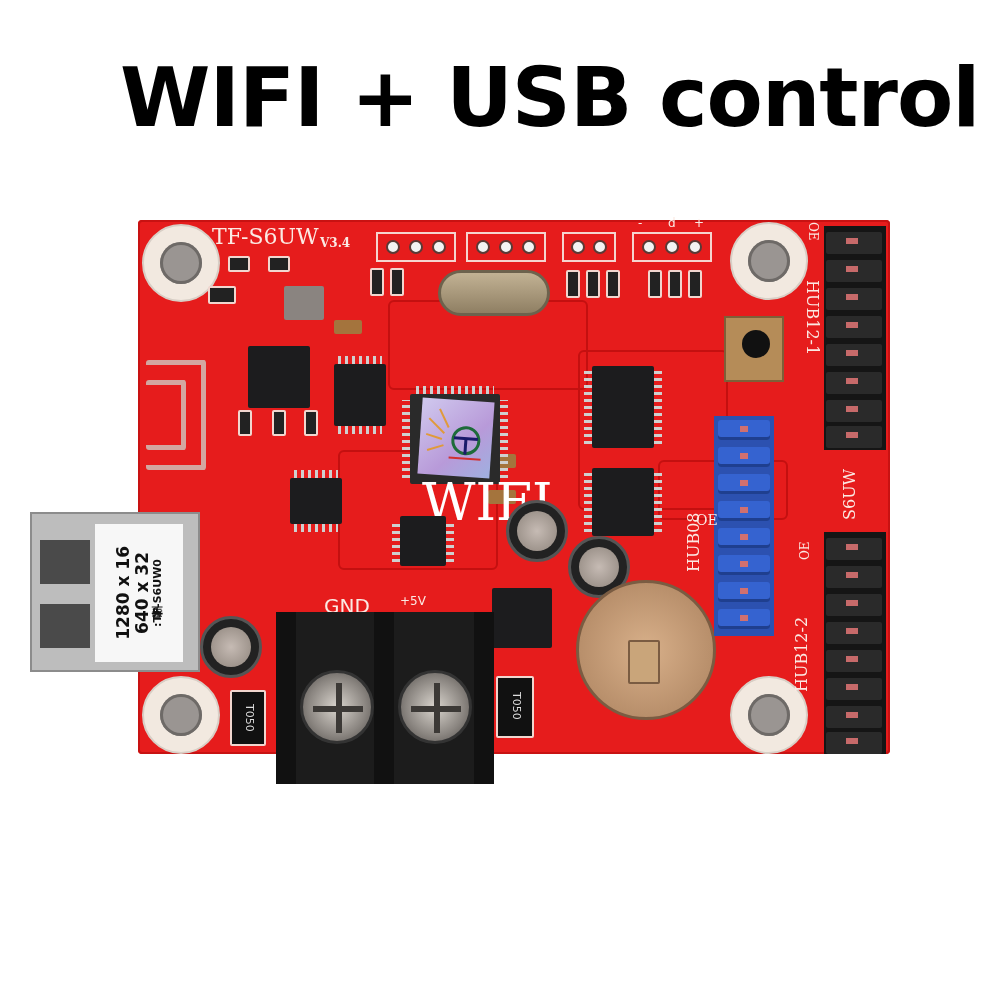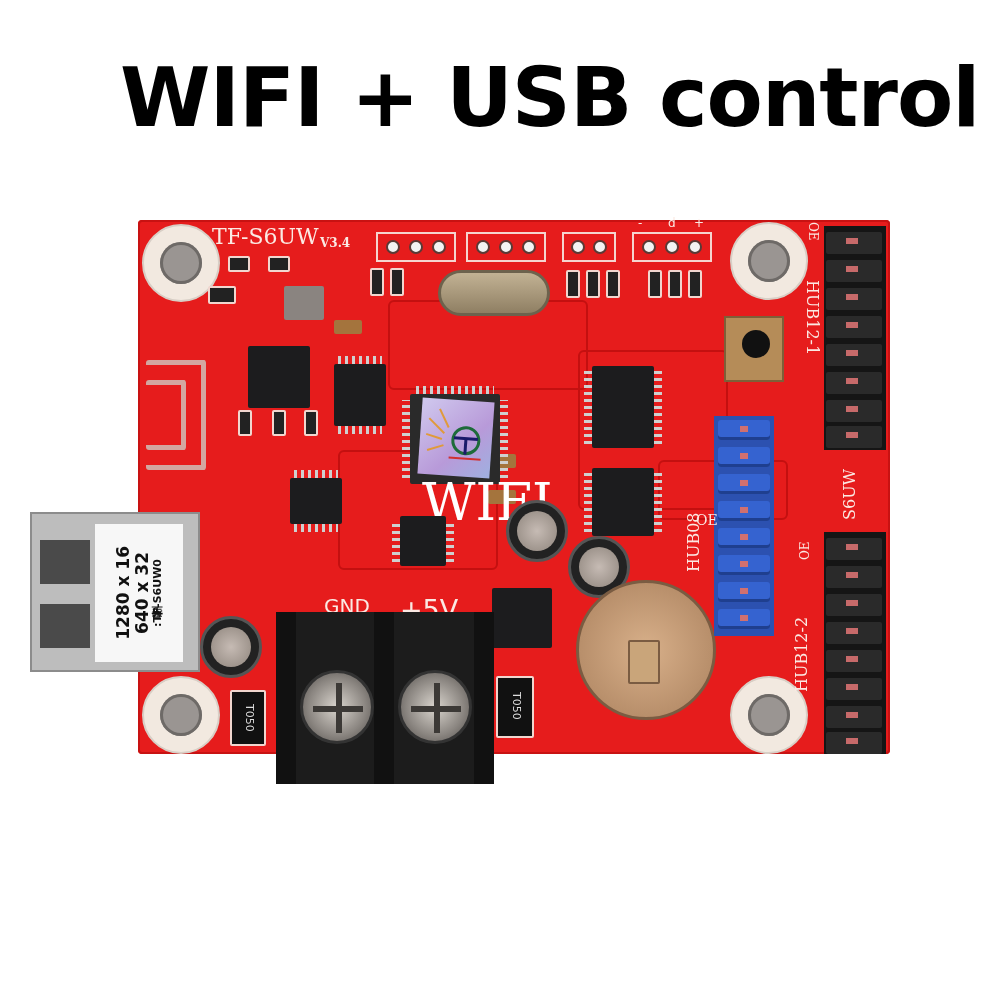--- a/index.html
+++ b/index.html
@@ -243,21 +243,21 @@
     <div class="p" style="top:90px;left:2px;width:56px;"></div>
     <div class="p" style="top:118px;left:2px;width:56px;"></div>
     <div class="p" style="top:146px;left:2px;width:56px;"></div>
     <div class="p" style="top:174px;left:2px;width:56px;"></div>
     <div class="p" style="top:200px;left:2px;width:56px;"></div>
   </div>
   <div class="silk" style="left:660px;top:340px;font-size:12px;transform:rotate(-90deg);transform-origin:left top;">OE</div>
   <div class="silk" style="left:654px;top:472px;font-size:16px;transform:rotate(-90deg);transform-origin:left top;">HUB12-2</div>
 
   <div class="silk-sans" style="left:186px;top:374px;font-size:20px;">GND</div>
-  <div class="silk-sans" style="left:262px;top:374px;font-size:27px;">+5V</div>
+  <div class="silk-sans" style="left:262px;top:374px;font-size:12px;">+5V</div>
 </div>
 
 <div class="terminal" style="left:280px;top:612px;width:210px;height:172px;">
   <div style="position:absolute;left:-4px;top:0;width:20px;height:172px;background:#111;"></div>
   <div style="position:absolute;left:94px;top:0;width:20px;height:172px;background:#111;"></div>
   <div style="position:absolute;left:194px;top:0;width:20px;height:172px;background:#111;"></div>
   <div class="screw" style="left:20px;top:58px;"></div>
   <div class="screw" style="left:118px;top:58px;"></div>
 </div>
 

